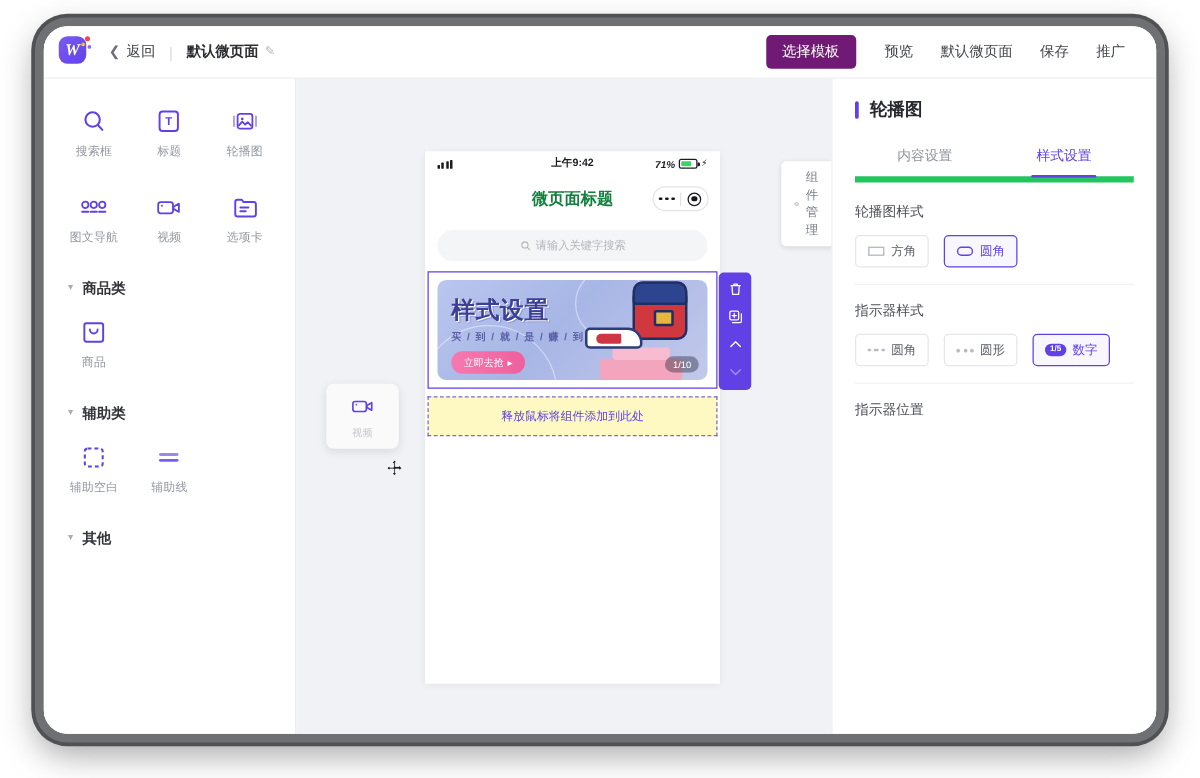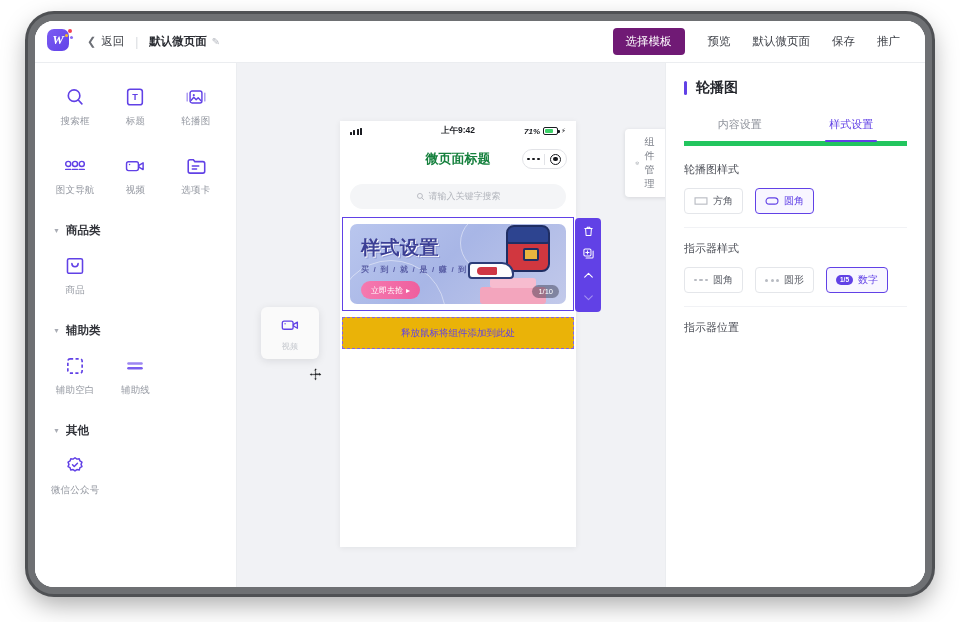--- a/index.html
+++ b/index.html
@@ -231,21 +231,21 @@
     width: 26px; background: #6141e6; border-radius: 4px;
     display: flex; flex-direction: column; align-items: center;
     padding: 7px 0 8px; gap: 9px;
   }
   #comp-toolbar .tb-ico { width: 13px; height: 13px; color: #fff; cursor: pointer; }
   #comp-toolbar .tb-ico.dim { color: rgba(255,255,255,.42); }
 
   
   #drop-zone {
     margin: 6px 2px 0; height: 32px;
-    border: 1.4px dashed #7e63ec; background: #eab308;
+    border: 1.4px dashed #7e63ec; background: #fef9c3;
     display: flex; align-items: center; justify-content: center;
     font-size: 9.5px; color: #6141e6;
   }
 
   
   #comp-manager {
     position: absolute; left: 388px; top: 66px;
     background: #fff; border-radius: 4px; box-shadow: 0 1px 4px rgba(20,22,30,.12);
     display: flex; align-items: center; gap: 5px;
     padding: 6px 10px; font-size: 10px; color: #7b7f88; cursor: pointer;
@@ -447,29 +447,20 @@
               </svg>
               <span class="comp-label">辅助线</span>
             </div>
           </div>
         </div>
 
         <div class="cat-block" style="margin-top:16px;">
           <div class="cat-head">
             <span class="cat-caret">▼</span>
             <span class="cat-title">其他</span>
-          </div>
-          <div class="comp-grid">
-            <div class="comp-cell">
-              <svg class="comp-ico" viewBox="0 0 24 24" fill="none" stroke="currentColor" stroke-width="1.6">
-                <path d="M12 3l2.1 1.5 2.5-.4.8 2.4 2.2 1.3-1 2.4 1 2.4-2.2 1.3-.8 2.4-2.5-.4L12 17.4 9.9 15.9l-2.5.4-.8-2.4L4.4 12.6l1-2.4-1-2.4 2.2-1.3.8-2.4 2.5.4z" stroke-linejoin="round"></path>
-                <path d="M9.3 10.6l1.9 1.9 3.5-3.5" stroke-linecap="round" stroke-linejoin="round"></path>
-              </svg>
-              <span class="comp-label">微信公众号</span>
-            </div>
           </div>
         </div>
       </div>
 
       <div id="canvas">
 
         <div id="comp-manager">
           <svg style="width:11px;height:11px" viewBox="0 0 24 24" fill="none" stroke="currentColor" stroke-width="1.9">
             <path d="M12 3.6l8.4 4.3-8.4 4.3-8.4-4.3z" stroke-linejoin="round"></path>
             <path d="M3.6 13.2l8.4 4.3 8.4-4.3" stroke-linejoin="round"></path>

